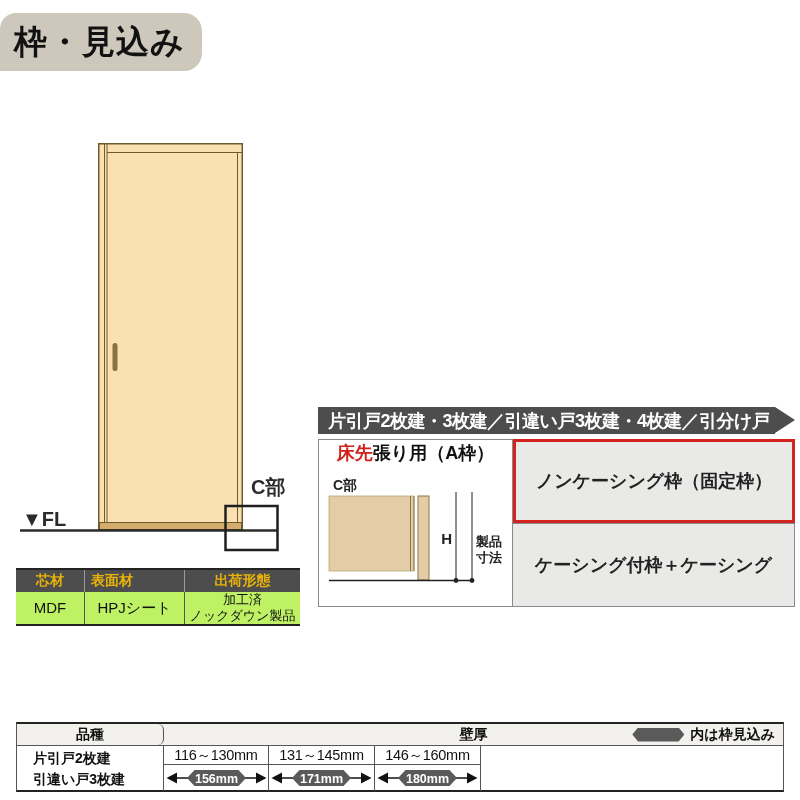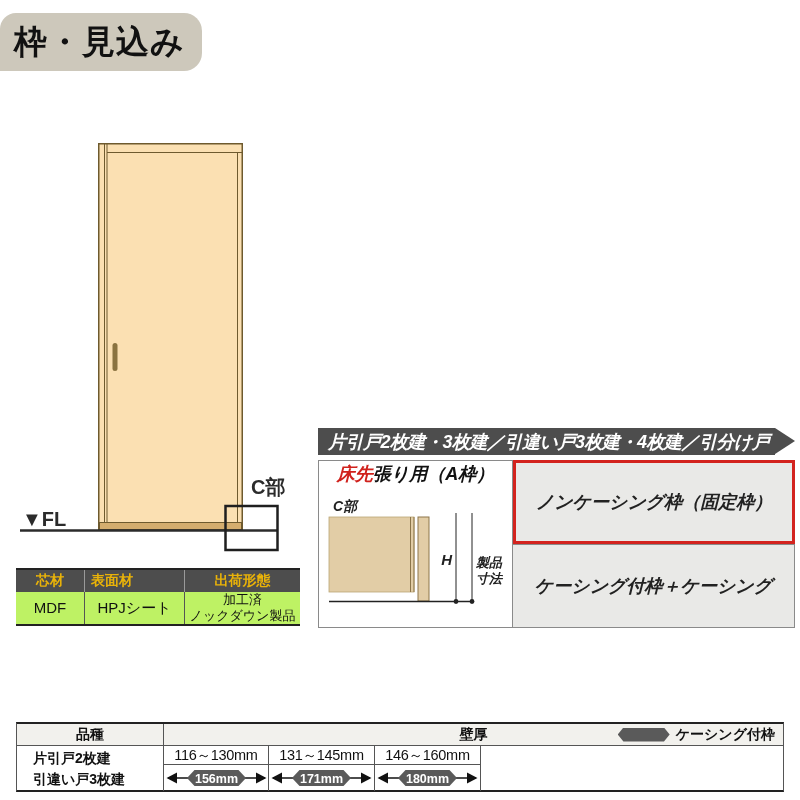--- a/index.html
+++ b/index.html
@@ -33,21 +33,21 @@
   .mat-head .cell:last-child { border-right:none; }
   .mat-body { display:flex; background:#bef264; height:32px; }
   .mat-body .cell {
     font-size:15px; font-weight:500; color:#111; display:flex; flex-direction:column;
     align-items:center; justify-content:center; border-right:1px solid #555; line-height:1.25;
   }
   .mat-body .cell:last-child { border-right:none; font-size:13px; }
   .w-core { width:69px; } .w-surface { width:100px; } .w-ship { width:115px; }
 
   
-  .frame-panel { position:absolute; left:318px; top:424px; width:478px; height:206px;font-style:italic; }
+  .frame-panel { position:absolute; left:318px; top:403px; width:478px; height:206px; }
   .fp-bar {
     position:absolute; left:0; top:4px; width:457px; height:27px; background:#4d4d4d;
     display:flex; align-items:center; padding-left:10px;
   }
   .fp-bar span { color:#fff; font-size:18px; font-weight:700; white-space:nowrap; letter-spacing:-0.5px; }
   .fp-bar-tip {
     position:absolute; left:457px; top:4px; width:0; height:0;
     border-top:13.5px solid transparent; border-bottom:13.5px solid transparent;
     border-left:20px solid #4d4d4d;
   }
@@ -76,21 +76,21 @@
   
   .spec-table {
     position:absolute; left:16px; top:722px; width:768px; height:70px;
     border-top:2px solid #222; border-bottom:2px solid #222;
     border-left:1px solid #555; border-right:1px solid #555;
   }
   .spec-head {
     display:flex; height:22px; background:#f2f1ed; border-bottom:1px solid #555;
     font-size:14px; font-weight:600; color:#111;
   }
-  .spec-head .ph { width:147px; border-right:1px solid #555; display:flex; align-items:center; justify-content:center; }
+  .spec-head .ph { width:147px; border-right:1px solid #555; display:flex; align-items:center; justify-content:center;border-radius:6px; }
   .spec-head .wh { flex:1; position:relative; display:flex; align-items:center; justify-content:center; }
   .spec-legend { position:absolute; right:8px; top:0; height:100%; display:flex; align-items:center; gap:6px; }
   .legend-hex { width:52px; height:14px; background:#5a5a5a;
     clip-path:polygon(11% 0,89% 0,100% 50%,89% 100%,11% 100%,0 50%); }
   .spec-legend span { font-size:14px; font-weight:600; color:#111; }
   .spec-body { display:flex; height:45px; }
   .spec-prod {
     width:147px; border-right:1px solid #555; display:flex; flex-direction:column;
     justify-content:center; padding-left:16px; gap:2px;
   }
@@ -183,21 +183,21 @@
     </div>
   </div>
 
   <div class="spec-table">
     <div class="spec-head">
       <div class="ph">品種</div>
       <div class="wh">
         <span>壁厚</span>
         <div class="spec-legend">
           <div class="legend-hex"></div>
-          <span>ケーシング付枠</span>
+          <span>内は枠見込み</span>
         </div>
       </div>
     </div>
     <div class="spec-body">
       <div class="spec-prod">
         <div>片引戸2枚建</div>
         <div>引違い戸3枚建</div>
       </div>
 
       <div class="wall-col">

